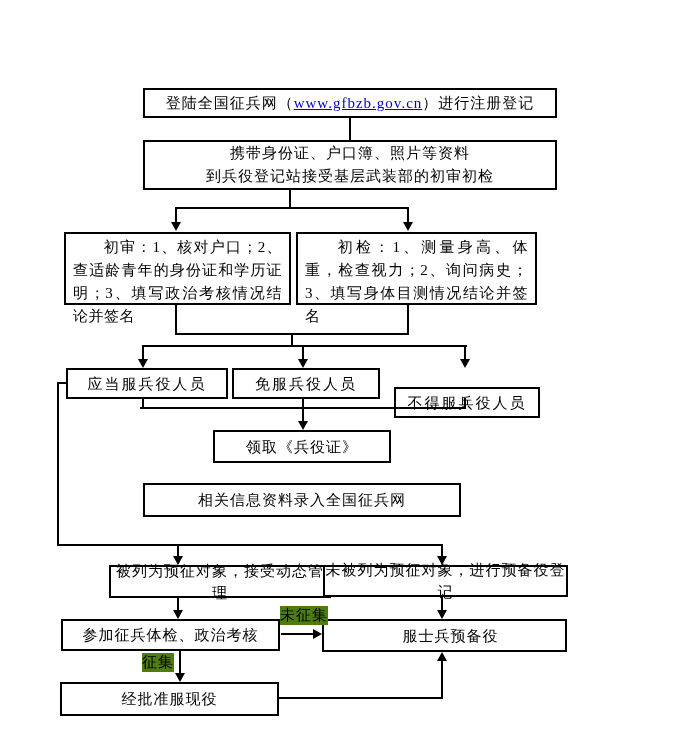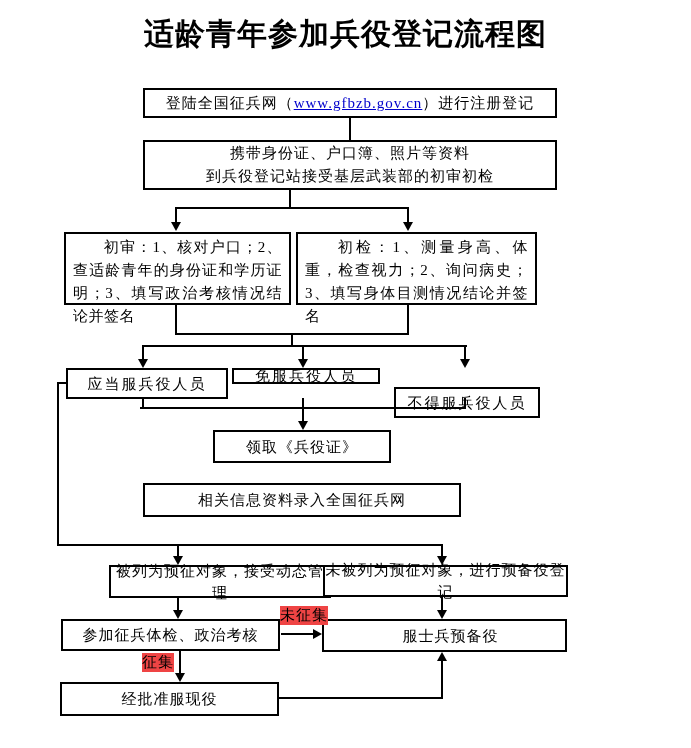--- a/index.html
+++ b/index.html
@@ -59,49 +59,48 @@
   .arrow-right {
     position: absolute; width: 0; height: 0;
     border-top: 5px solid transparent;
     border-bottom: 5px solid transparent;
     border-left: 9px solid #000;
   }
   .edge-label {
     position: absolute;
     font-size: 15px;
     letter-spacing: 1px;
-    background: #ef4444;
+    background: #4d7c0f;
     white-space: nowrap;
   }
   .url-link {
     color: var(--link-blue, #0000cc);
     text-decoration: underline;
   }
   
   .b-register   { left:143px; top:88px;  width:414px; height:30px; }
   .b-materials  { left:143px; top:140px; width:414px; height:50px; flex-direction:column; line-height:23px; }
   .b-chushen    { left:64px;  top:232px; width:227px; height:73px; }
   .b-chujian    { left:296px; top:232px; width:241px; height:73px; }
   .b-should     { left:66px;  top:368px; width:162px; height:31px; }
-  .b-exempt     { left:232px; top:368px; width:148px; height:16px; }
+  .b-exempt     { left:232px; top:368px; width:148px; height:31px; }
   .b-forbidden  { left:394px; top:368px; width:146px; height:31px;margin-top:19px; }
   .b-cert       { left:213px; top:430px; width:178px; height:33px; }
   .b-info       { left:143px; top:483px; width:318px; height:34px; }
   .b-prelisted  { left:61px;  top:565px; width:222px; height:33px;margin-left:48px; }
   .b-notlisted  { left:323px; top:565px; width:245px; height:32px; }
   .b-exam       { left:61px;  top:619px; width:219px; height:32px; }
   .b-reserve    { left:322px; top:619px; width:245px; height:33px;padding-left:12px; }
   .b-active     { left:60px;  top:682px; width:219px; height:34px; }
 </style>
 </head>
 <body>
 
 <div class="canvas">
 
-  <div class="title">适龄青年参加兵役登记流程图</div>
 
   <div class="box b-register">
     <span>登陆全国征兵网（</span>
       <span class="url-link">www.gfbzb.gov.cn</span>
       <span>）进行注册登记</span>
   </div>
 
   <div class="box b-materials">
     <span>携带身份证、户口簿、照片等资料</span>
     <span>到兵役登记站接受基层武装部的初审初检</span>

